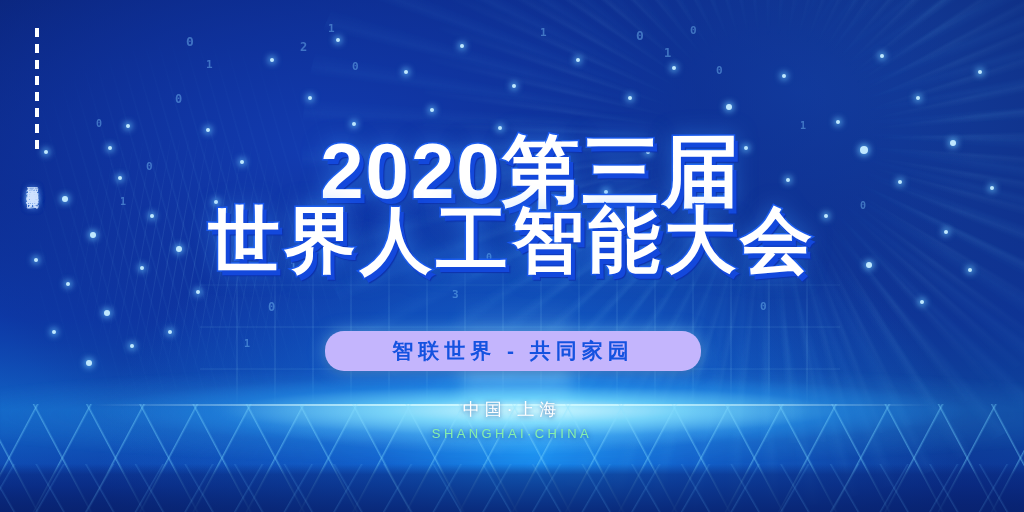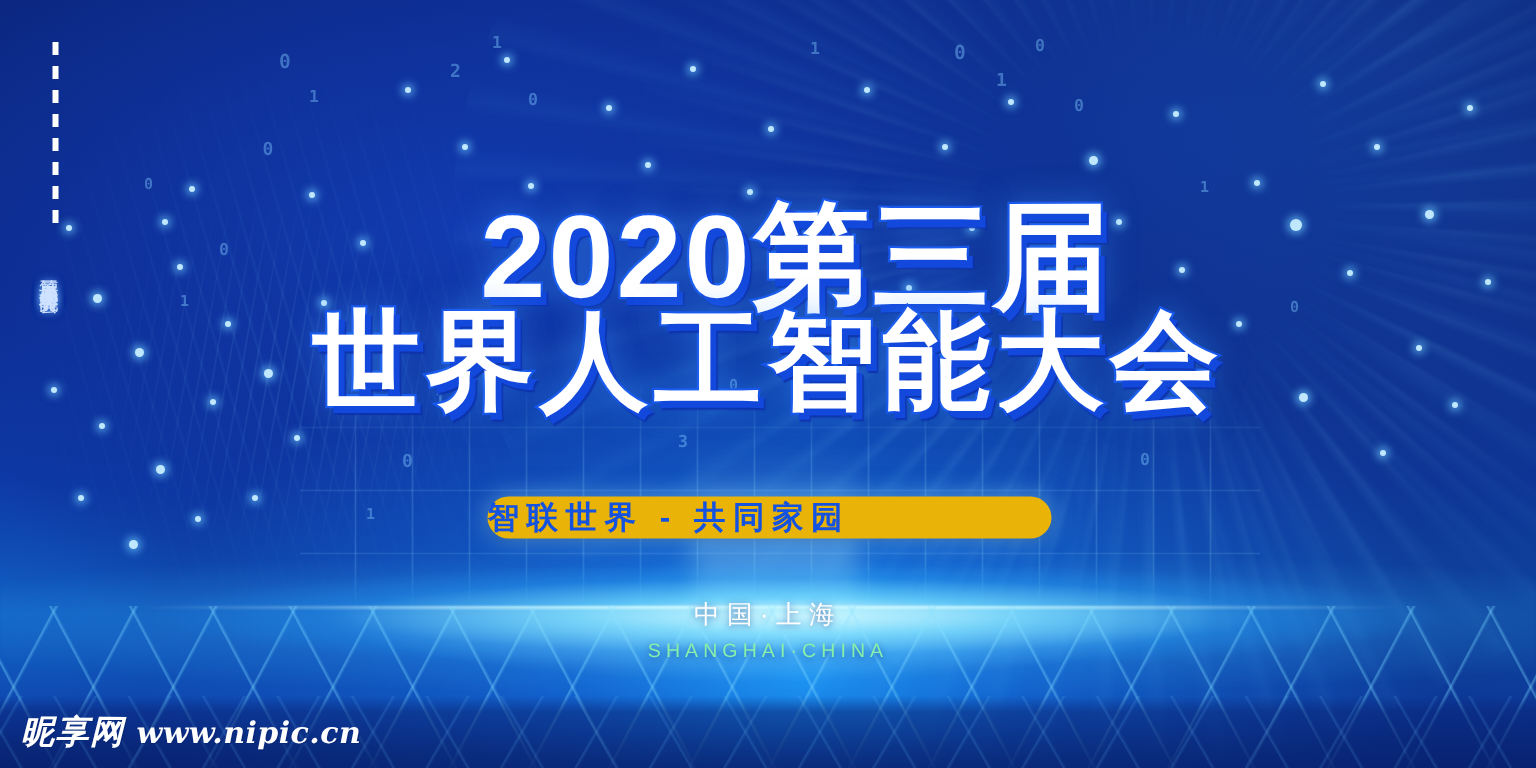--- a/index.html
+++ b/index.html
@@ -159,24 +159,24 @@
     text-shadow:
        4px 5px 0 #1348dc,
        5px 6px 1px rgba(12,48,170,.9),
        0 0 22px rgba(60,150,255,.65);
   }
   .tline1{font-size:78px;padding-left:38px;}
   .tline2{font-size:72px;margin-top:0;letter-spacing:4px;font-family:Liberation Mono, monospace;}
 
   
   .pill{
-    position:absolute;left:325px;top:331px;width:376px;height:28px;
-    border-radius:19px;background:#eab308;
+    position:absolute;left:325px;top:331px;width:376px;height:40px;
+    border-radius:19px;background:#c4b5fd;
     box-shadow:0 0 16px rgba(140,220,255,.55), 0 2px 6px rgba(5,30,90,.35);
-    display:flex;align-items:center;justify-content:flex-start;
+    display:flex;align-items:center;justify-content:center;
   }
   .pill span{
     color:#1452e0;font-size:21px;font-weight:700;letter-spacing:5px;
     font-family:"Liberation Sans","DejaVu Sans",sans-serif;
   }
 
   
   .loc{position:absolute;left:0;right:0;top:398px;text-align:center;}
   .loc-cn{color:#ffffff;font-size:17px;letter-spacing:5px;font-weight:400;
           text-shadow:0 1px 5px rgba(10,50,140,.7);}
@@ -333,19 +333,15 @@
     <span>智联世界 - 共同家园</span>
   </div>
 
   <div class="loc">
     <div class="loc-cn">中国·上海</div>
     <div class="loc-en">SHANGHAI·CHINA</div>
   </div>
 
   <div class="wmbar">
     <div class="wmgrid"></div>
-    <div class="wm">
-      <span class="wm-logo">昵享网</span>
-      <span class="wm-url">www.nipic.cn</span>
-    </div>
   </div>
 
 </div>
 
 </body></html>

